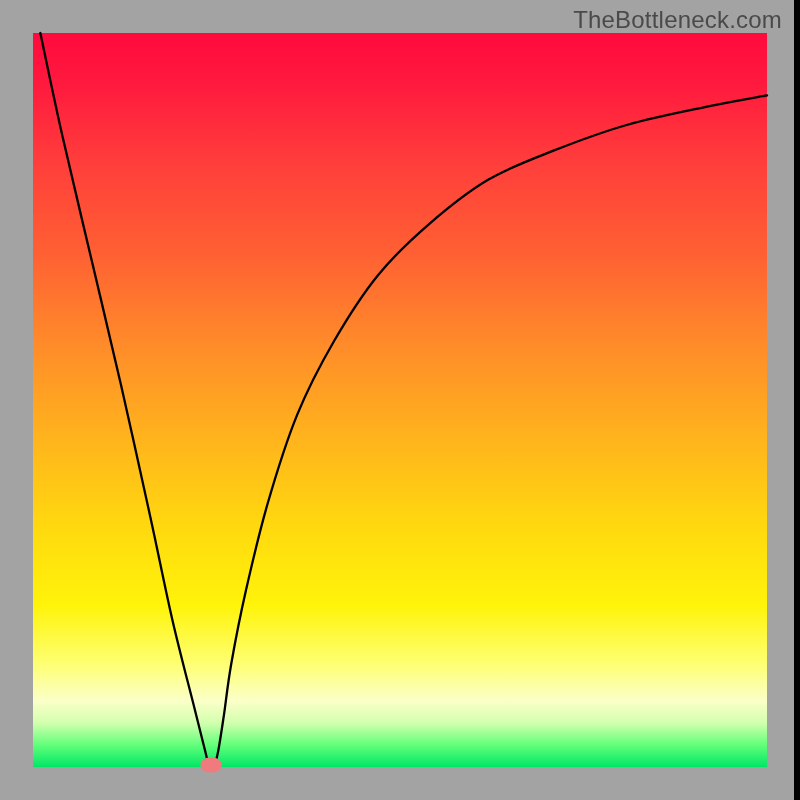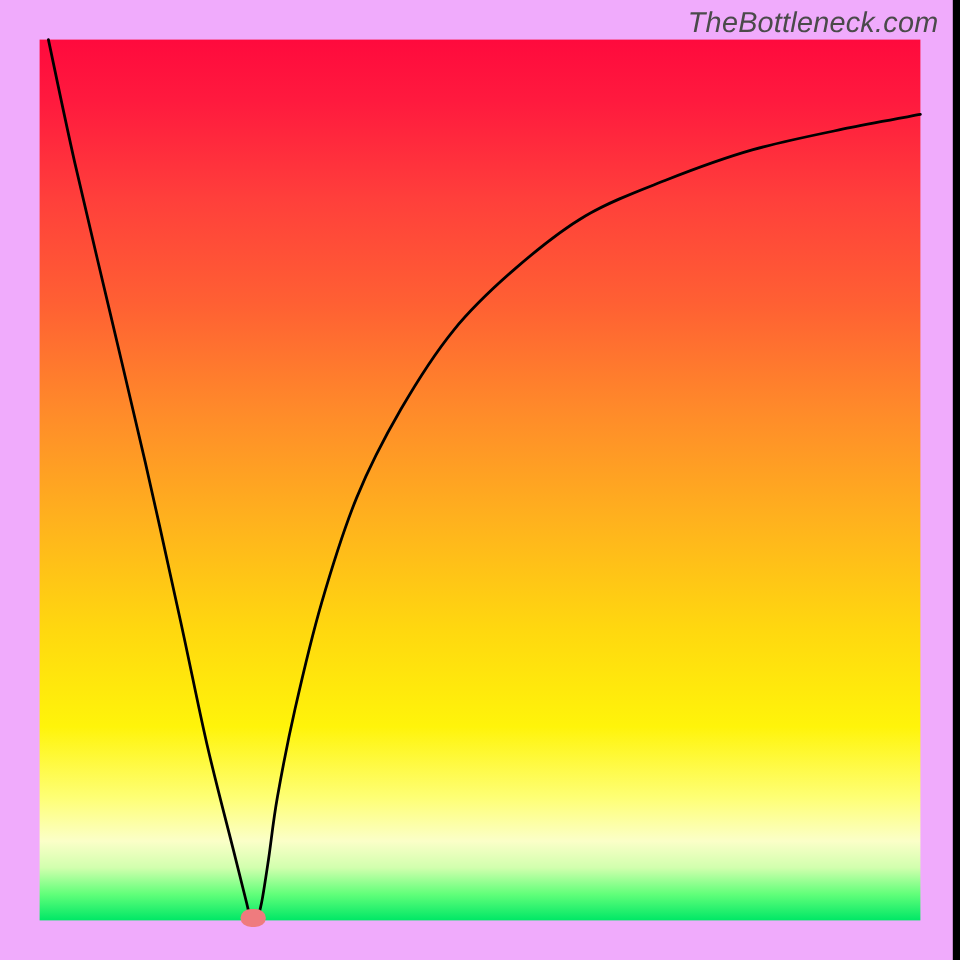--- a/index.html
+++ b/index.html
@@ -8,22 +8,21 @@
     width: 800px;
     height: 800px;
     overflow: hidden;
     background: #000;
     font-family: Arial, Helvetica, sans-serif;
   }
   .frame {
     position: relative;
     width: 794px;
     height: 800px;
-    background: #f0abfc;
-    font-style: italic;
+    background: #a3a3a3;
   }
   .plot-area {
     position: absolute;
     left: 33px;
     top: 33px;
     width: 734px;
     height: 734px;
     
     background: linear-gradient(to bottom,
       #ff0a3d 0%,

